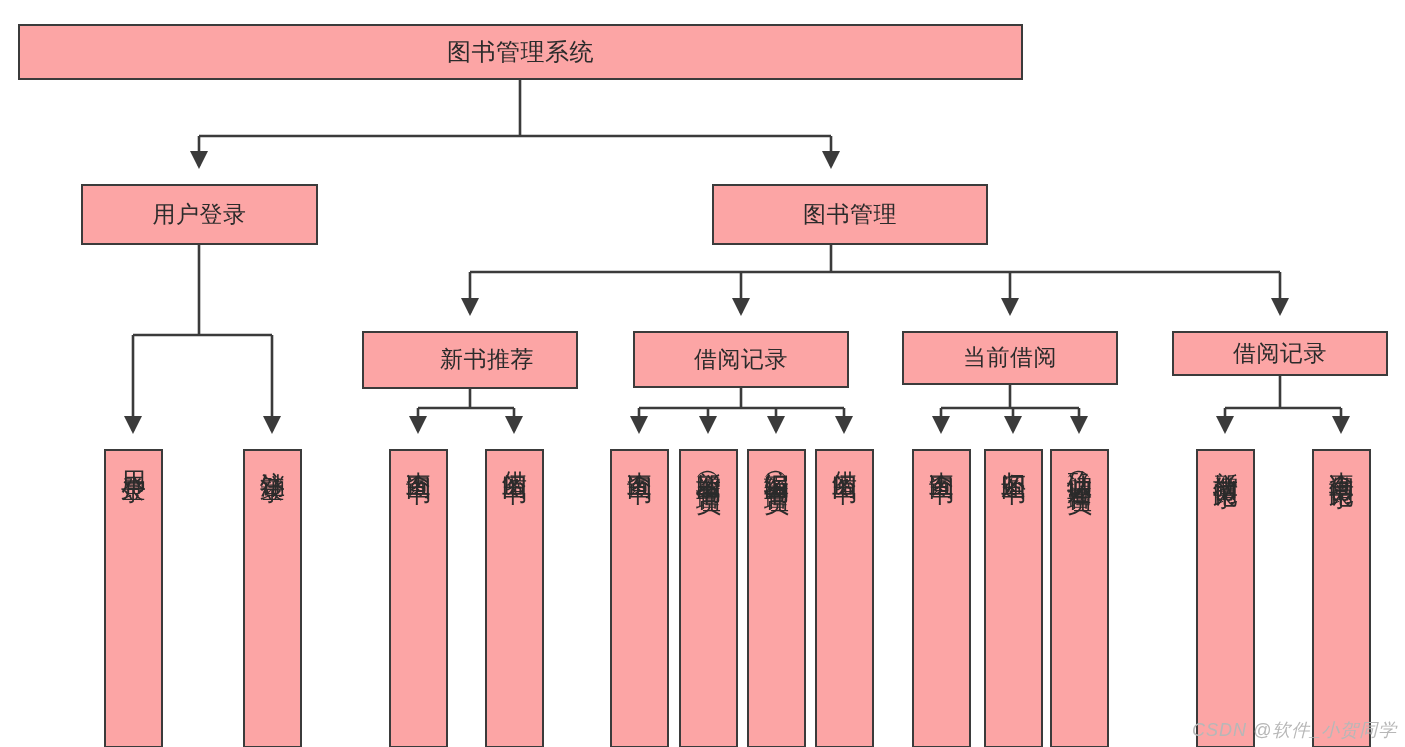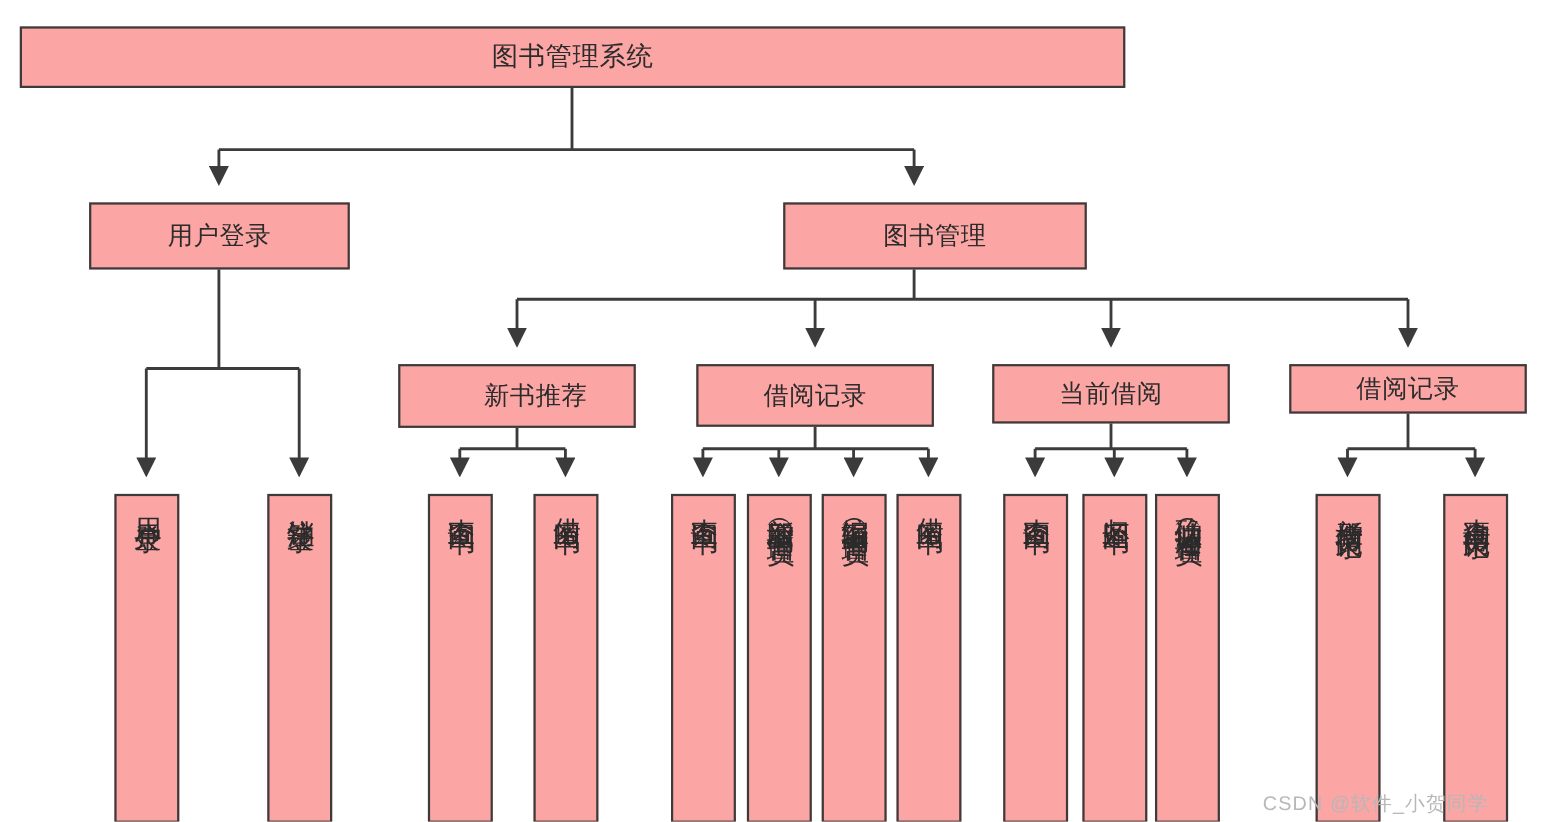--- a/index.html
+++ b/index.html
@@ -187,15 +187,15 @@
     <span class="label">确认归还（管理员）</span>
   </div>
 
   <div class="node v" style="left: 1196px; top: 436px; width: 59px; height: 299px;">
     <span class="label">新增借阅记录</span>
   </div>
   <div class="node v" style="left: 1312px; top: 436px; width: 59px; height: 299px;">
     <span class="label">查询借阅记录</span>
   </div>
 
-  <div class="watermark" style="left:1148px; top:718px;">CSDN @软件_小贺同学</div>
+  <div class="watermark" style="left:1192px; top:718px;font-style:italic;">CSDN @软件_小贺同学</div>
 
 </div>
 
 </body></html>

